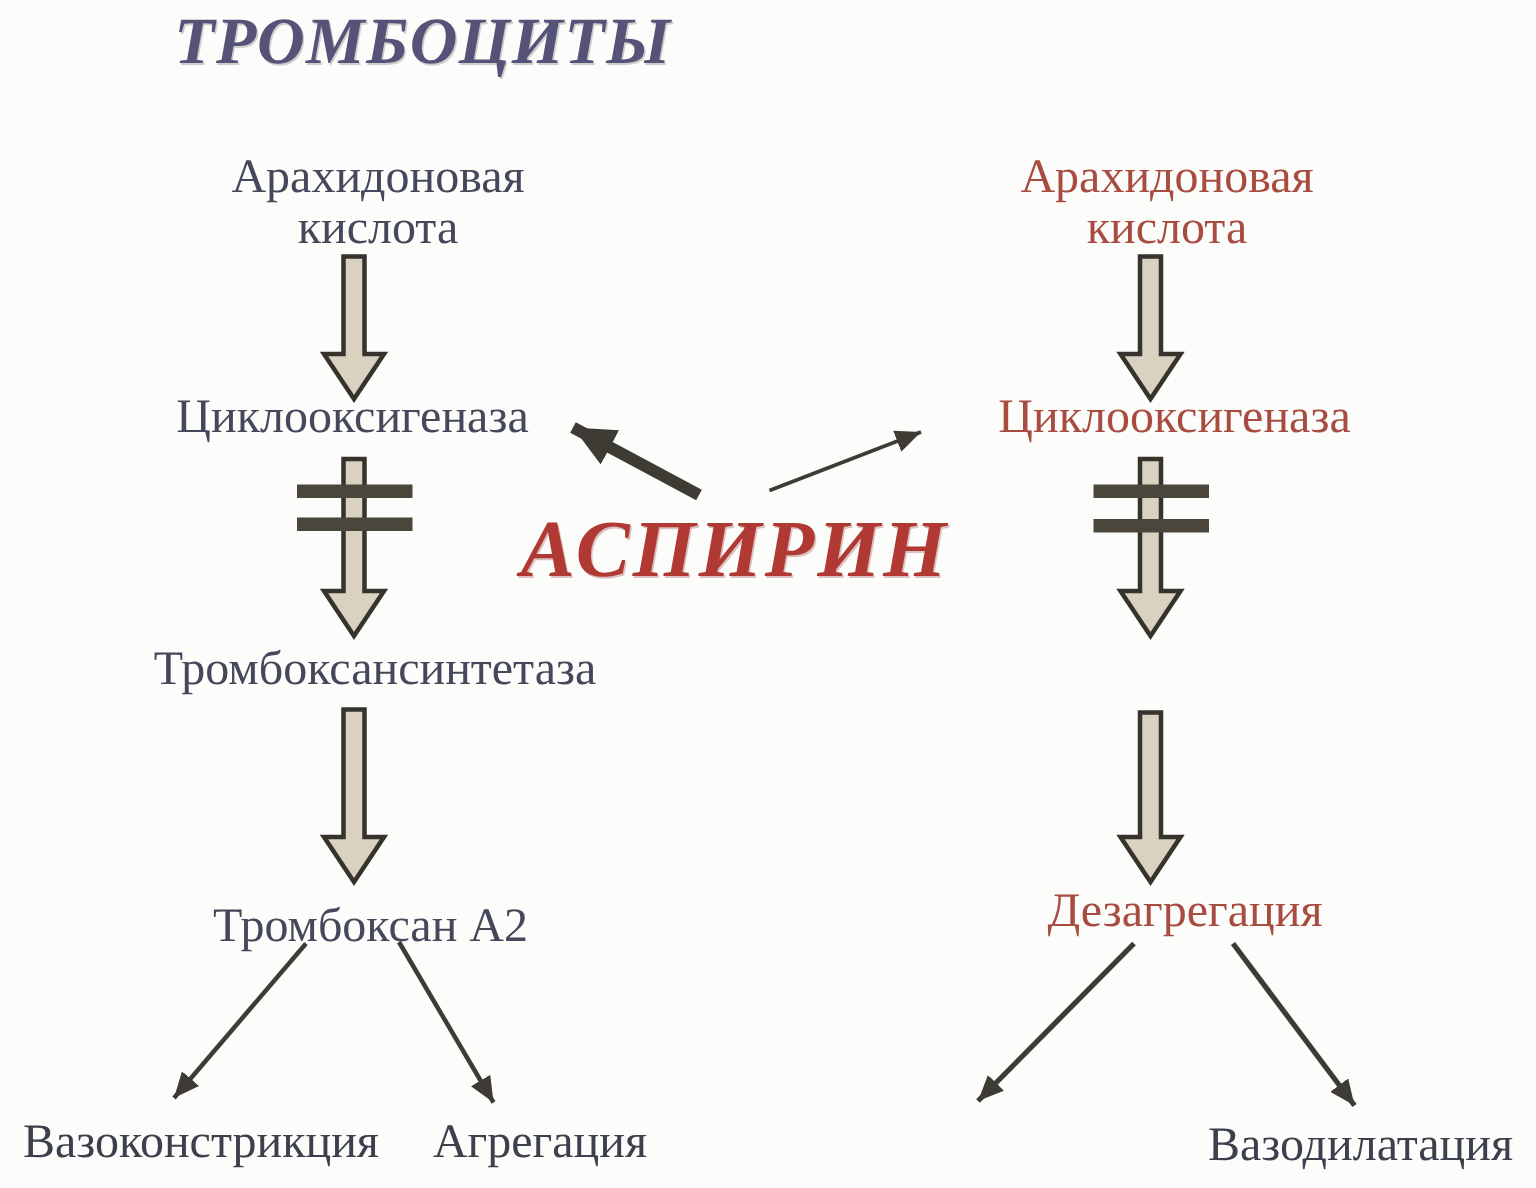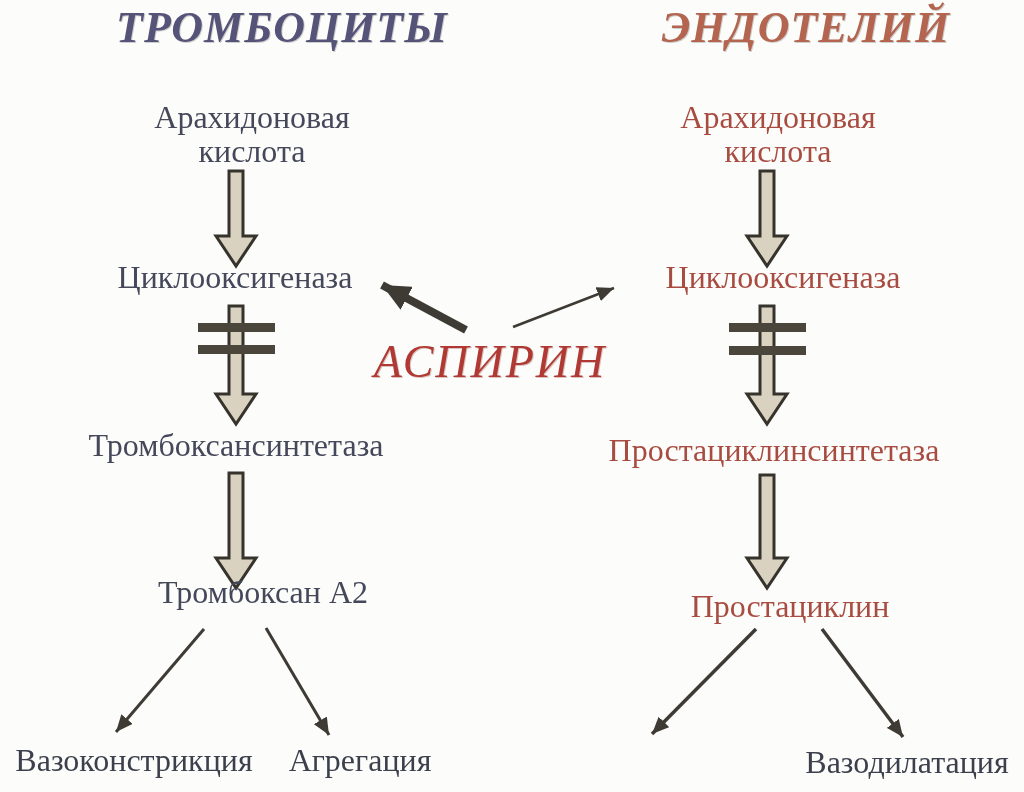--- a/index.html
+++ b/index.html
@@ -40,22 +40,22 @@
     font-weight:bold;
     font-style:italic;
     letter-spacing:1px;
     text-shadow:1px 1px 0 rgba(0,0,0,0.18);
   }
   .left-hdr{color:var(--navy-header);}
   .right-hdr{color:var(--red-header);}
   .red{color:var(--red-text);}
   .outcome{color:var(--outcome-text);}
   .aspirin{
-    font-size:46px;
-    font-weight:normal;
+    font-size:54px;
+    font-weight:bold;
     font-style:italic;
     letter-spacing:2px;
     color:var(--aspirin-red);
     text-shadow:1px 1px 0 rgba(120,20,20,0.25);
   }
 </style>
 </head>
 <body>
 
 <div class="canvas">
@@ -88,36 +88,34 @@
     <line x1="513" y1="327" x2="614" y2="288" stroke="var(--thin-arrow)" stroke-width="2.5" marker-end="url(#ah-thin)"></line>
 
     <line x1="204" y1="629" x2="116" y2="732" stroke="var(--thin-arrow)" stroke-width="3" marker-end="url(#ah-thin)"></line>
     <line x1="266" y1="628" x2="329" y2="735" stroke="var(--thin-arrow)" stroke-width="3" marker-end="url(#ah-thin)"></line>
 
     <line x1="756" y1="629" x2="652" y2="734" stroke="var(--thin-arrow)" stroke-width="3.5" marker-end="url(#ah-thin)"></line>
     <line x1="822" y1="629" x2="903" y2="737" stroke="var(--thin-arrow)" stroke-width="3.5" marker-end="url(#ah-thin)"></line>
   </svg>
 
   <div class="lbl hdr left-hdr" style="left:282px;top:5px;">ТРОМБОЦИТЫ</div>
-  <div class="lbl hdr right-hdr" style="left:806px;top:5px;">ЭНДОТЕЛИЙ</div>
 
   <div class="lbl" style="left:252px;top:101px;">
     <span>Арахидоновая</span>
     <span>кислота</span>
   </div>
   <div class="lbl" style="left:235px;top:261px;">Циклооксигеназа</div>
-  <div class="lbl" style="left:236px;top:429px;">Тромбоксансинтетаза</div>
-  <div class="lbl" style="left:247px;top:576px;margin-left:16px;">Тромбоксан А2</div>
+  <div class="lbl" style="left:250px;top:429px;">Тромбоксансинтетаза</div>
+  <div class="lbl" style="left:247px;top:600px;">Тромбоксан А2</div>
   <div class="lbl outcome" style="left:134px;top:744px;">Вазоконстрикция</div>
   <div class="lbl outcome" style="left:360px;top:744px;">Агрегация</div>
 
   <div class="lbl aspirin" style="left:490px;top:338px;">АСПИРИН</div>
 
   <div class="lbl red" style="left:778px;top:101px;">
     <span>Арахидоновая</span>
     <span>кислота</span>
   </div>
   <div class="lbl red" style="left:783px;top:261px;">Циклооксигеназа</div>
-  <div class="lbl red" style="left:774px;top:434px;">Простациклинсинтетаза</div>
-  <div class="lbl red" style="left:790px;top:590px;">Простациклин</div>
+  <div class="lbl red" style="left:790px;top:590px;">Дезагрегация</div>
   <div class="lbl outcome" style="left:907px;top:746px;">Вазодилатация</div>
 
 </div>
 
 </body></html>

